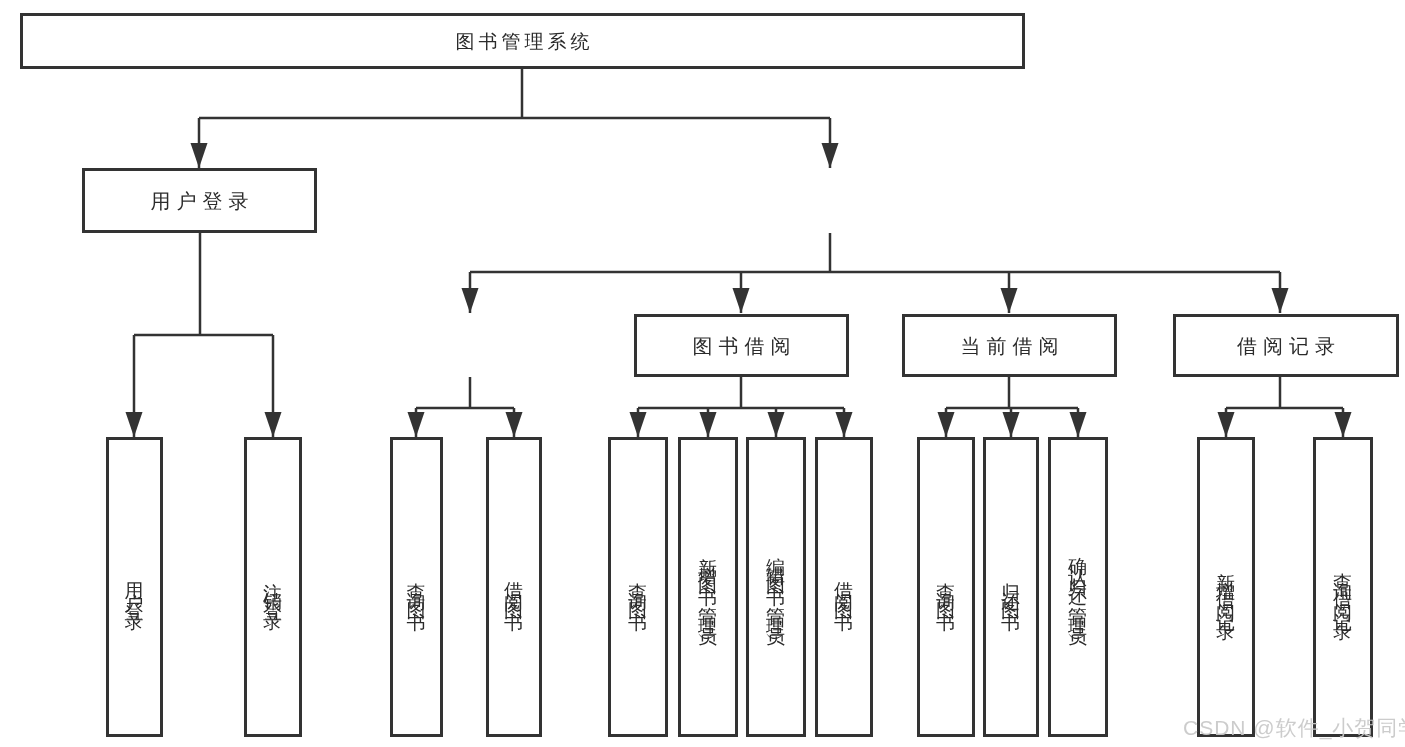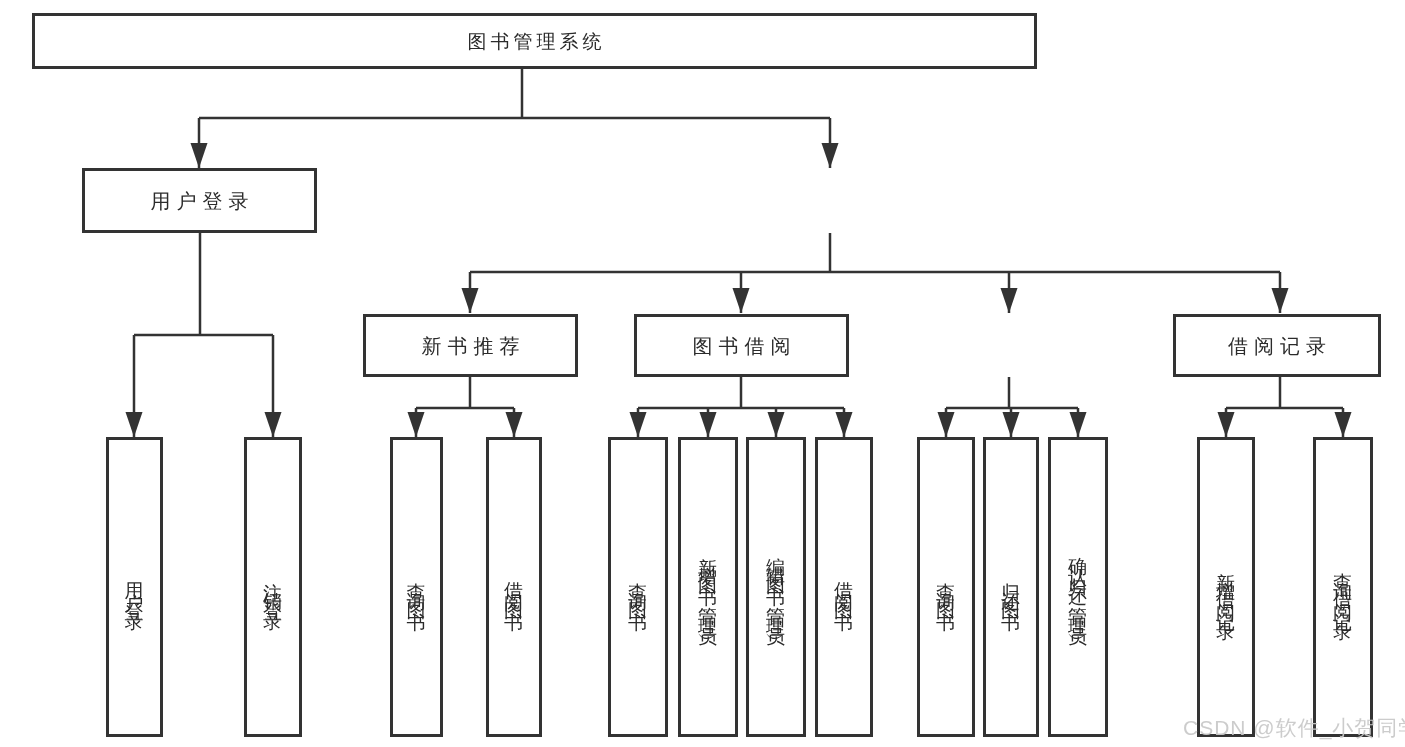--- a/index.html
+++ b/index.html
@@ -147,35 +147,35 @@
       <polygon points="767.5,412 784.5,412 776,437"></polygon>
       <polygon points="835.5,412 852.5,412 844,437"></polygon>
       <polygon points="937.5,412 954.5,412 946,437"></polygon>
       <polygon points="1002.5,412 1019.5,412 1011,437"></polygon>
       <polygon points="1069.5,412 1086.5,412 1078,437"></polygon>
       <polygon points="1217.5,412 1234.5,412 1226,437"></polygon>
       <polygon points="1334.5,412 1351.5,412 1343,437"></polygon>
     </g>
   </svg>
 
-  <div class="node root" style="left:20px; top:13px; width:1005px; height:56px;margin-left:12px;">
+  <div class="node root" style="left:20px; top:13px; width:1005px; height:56px;">
     <span class="hlabel">图书管理系统</span>
   </div>
 
   <div class="node" style="left:82px; top:168px; width:235px; height:65px;">
     <span class="hlabel">用户登录</span>
   </div>
 
-  <div class="node" style="left:363px; top:314px; width:215px; height:63px;">
-    <span class="hlabel">新书推荐</span>
-  </div>
   <div class="node" style="left:634px; top:314px; width:215px; height:63px;align-items:center;">
     <span class="hlabel">图书借阅</span>
   </div>
-  <div class="node" style="left:1173px; top:314px; width:208px; height:63px;">
+  <div class="node" style="left:902px; top:314px; width:215px; height:63px;">
+    <span class="hlabel">当前借阅</span>
+  </div>
+  <div class="node" style="left:1173px; top:314px; width:226px; height:63px;">
     <span class="hlabel">借阅记录</span>
   </div>
 
   <div class="vnode" style="left:106px; width:57px;">
     <span class="vlabel">用户登录</span>
   </div>
   <div class="vnode" style="left:244px; width:58px;">
     <span class="vlabel">注销登录</span>
   </div>
 

